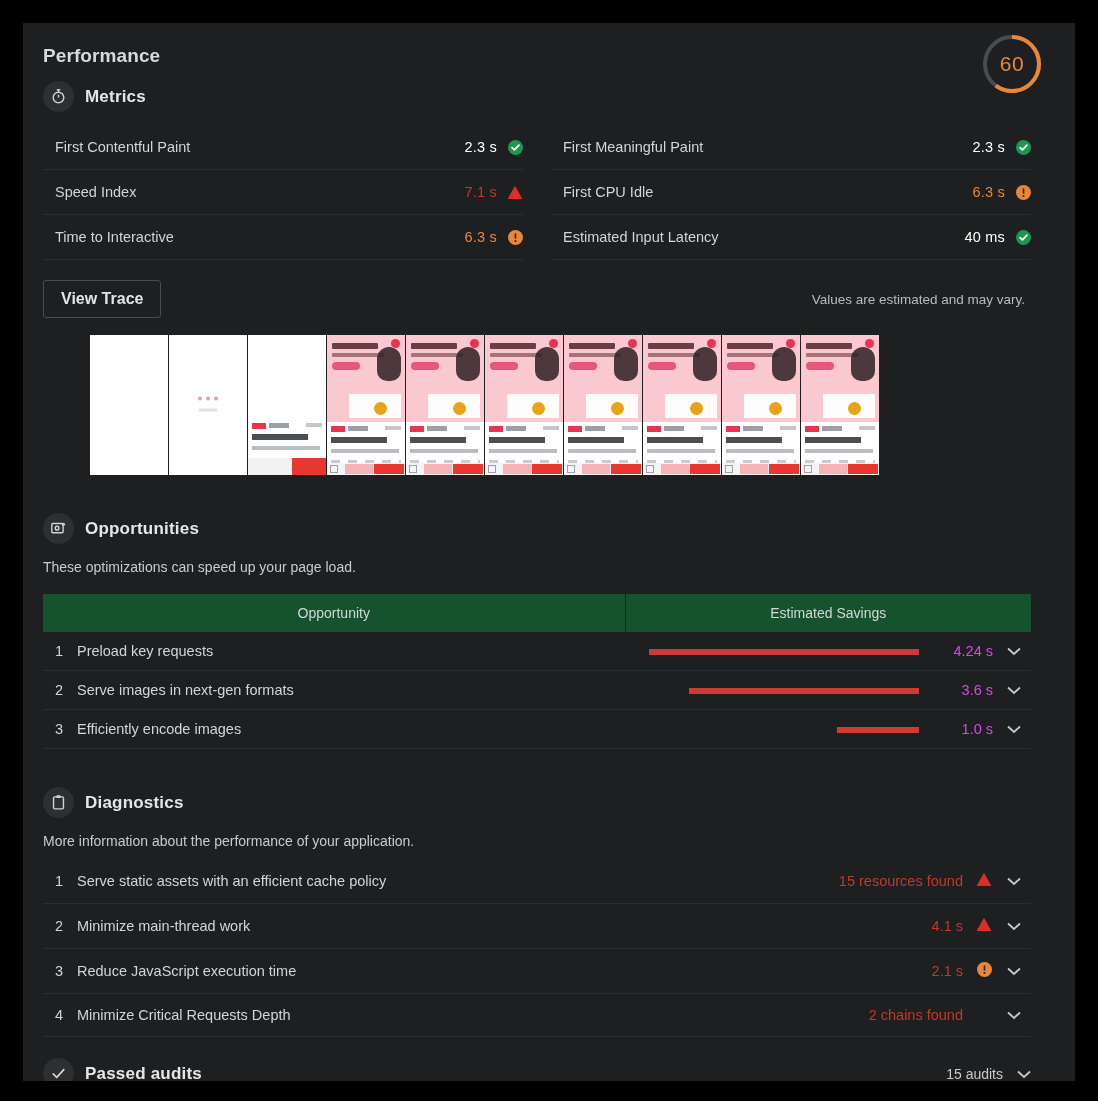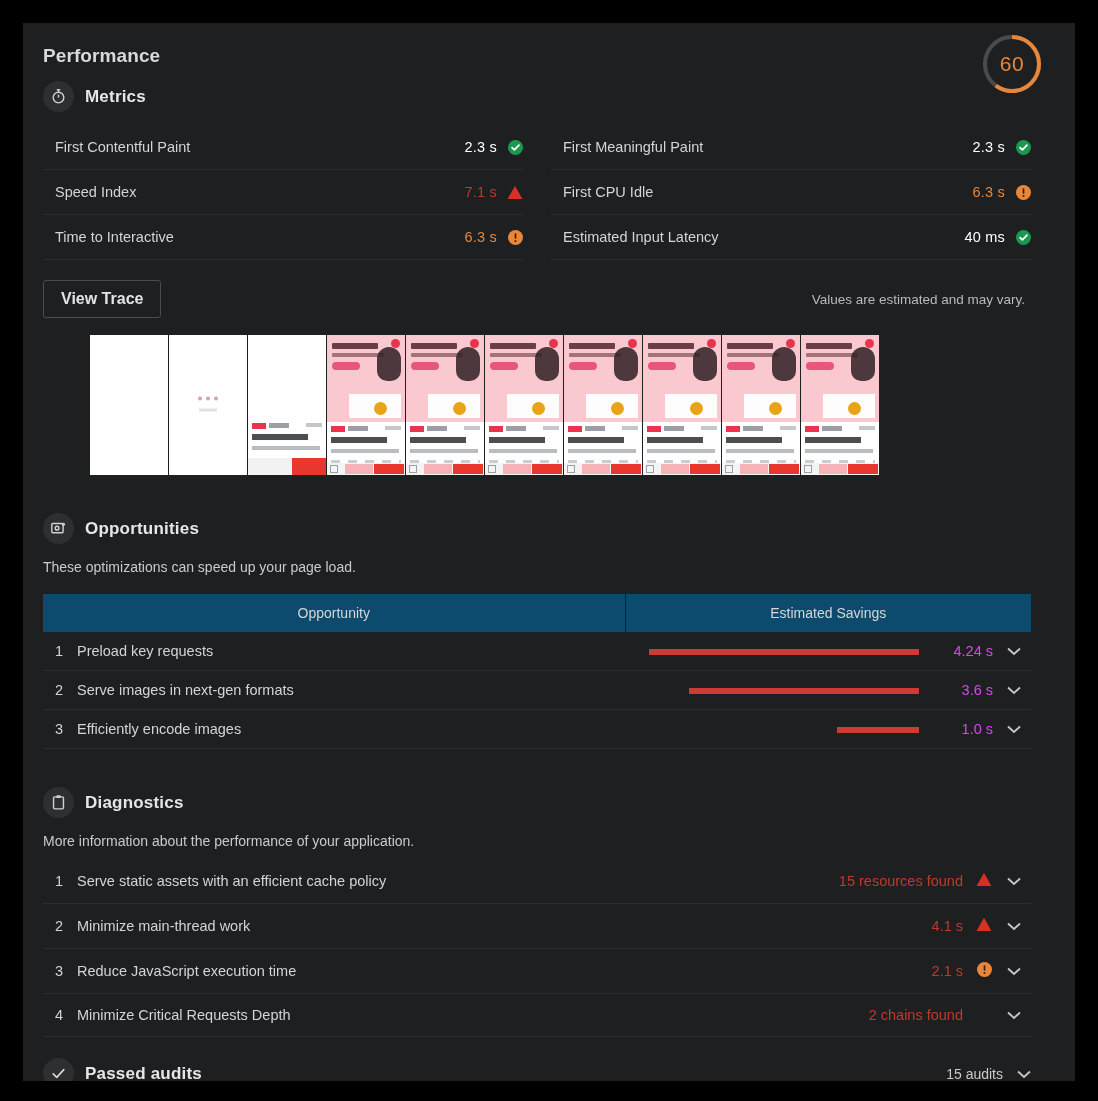--- a/index.html
+++ b/index.html
@@ -121,21 +121,21 @@
   .fr-spin .sline { display:block; margin:4px auto 0; width:18px; height:3px; background:#e2e2e2;}
   .fr-part .bbar2 { position:absolute; left:0; right:0; bottom:0; height:17px; background:#f2f2f2;}
   .fr-part .redbtn { position:absolute; right:0; bottom:0; width:34px; height:17px; background:#e8372f;}
 
   
   .block { margin-top: 38px; }
   .sec-desc { font-size: 14px; color: #c9cacb; margin: 15px 0 0 0; }
 
   .otable { width: 100%; margin-top: 19px; border-collapse: collapse; }
   .othead td {
-    background: #0c4a6e;
+    background: #14532d;
     color: #d5d6d7;
     font-size: 14px;
     text-align: center;
     padding: 11px 0;
     border-right: 1px solid #1e1f20;
   }
   .othead td:last-child { border-right: none; }
   .orow { border-bottom: 1px solid #2c2d2e; }
   .orow td { padding: 11px 0; font-size: 14.5px; vertical-align: middle; }
   .oidx { width: 34px; color: #d3d4d5; text-align: left; padding-left: 12px !important; }

